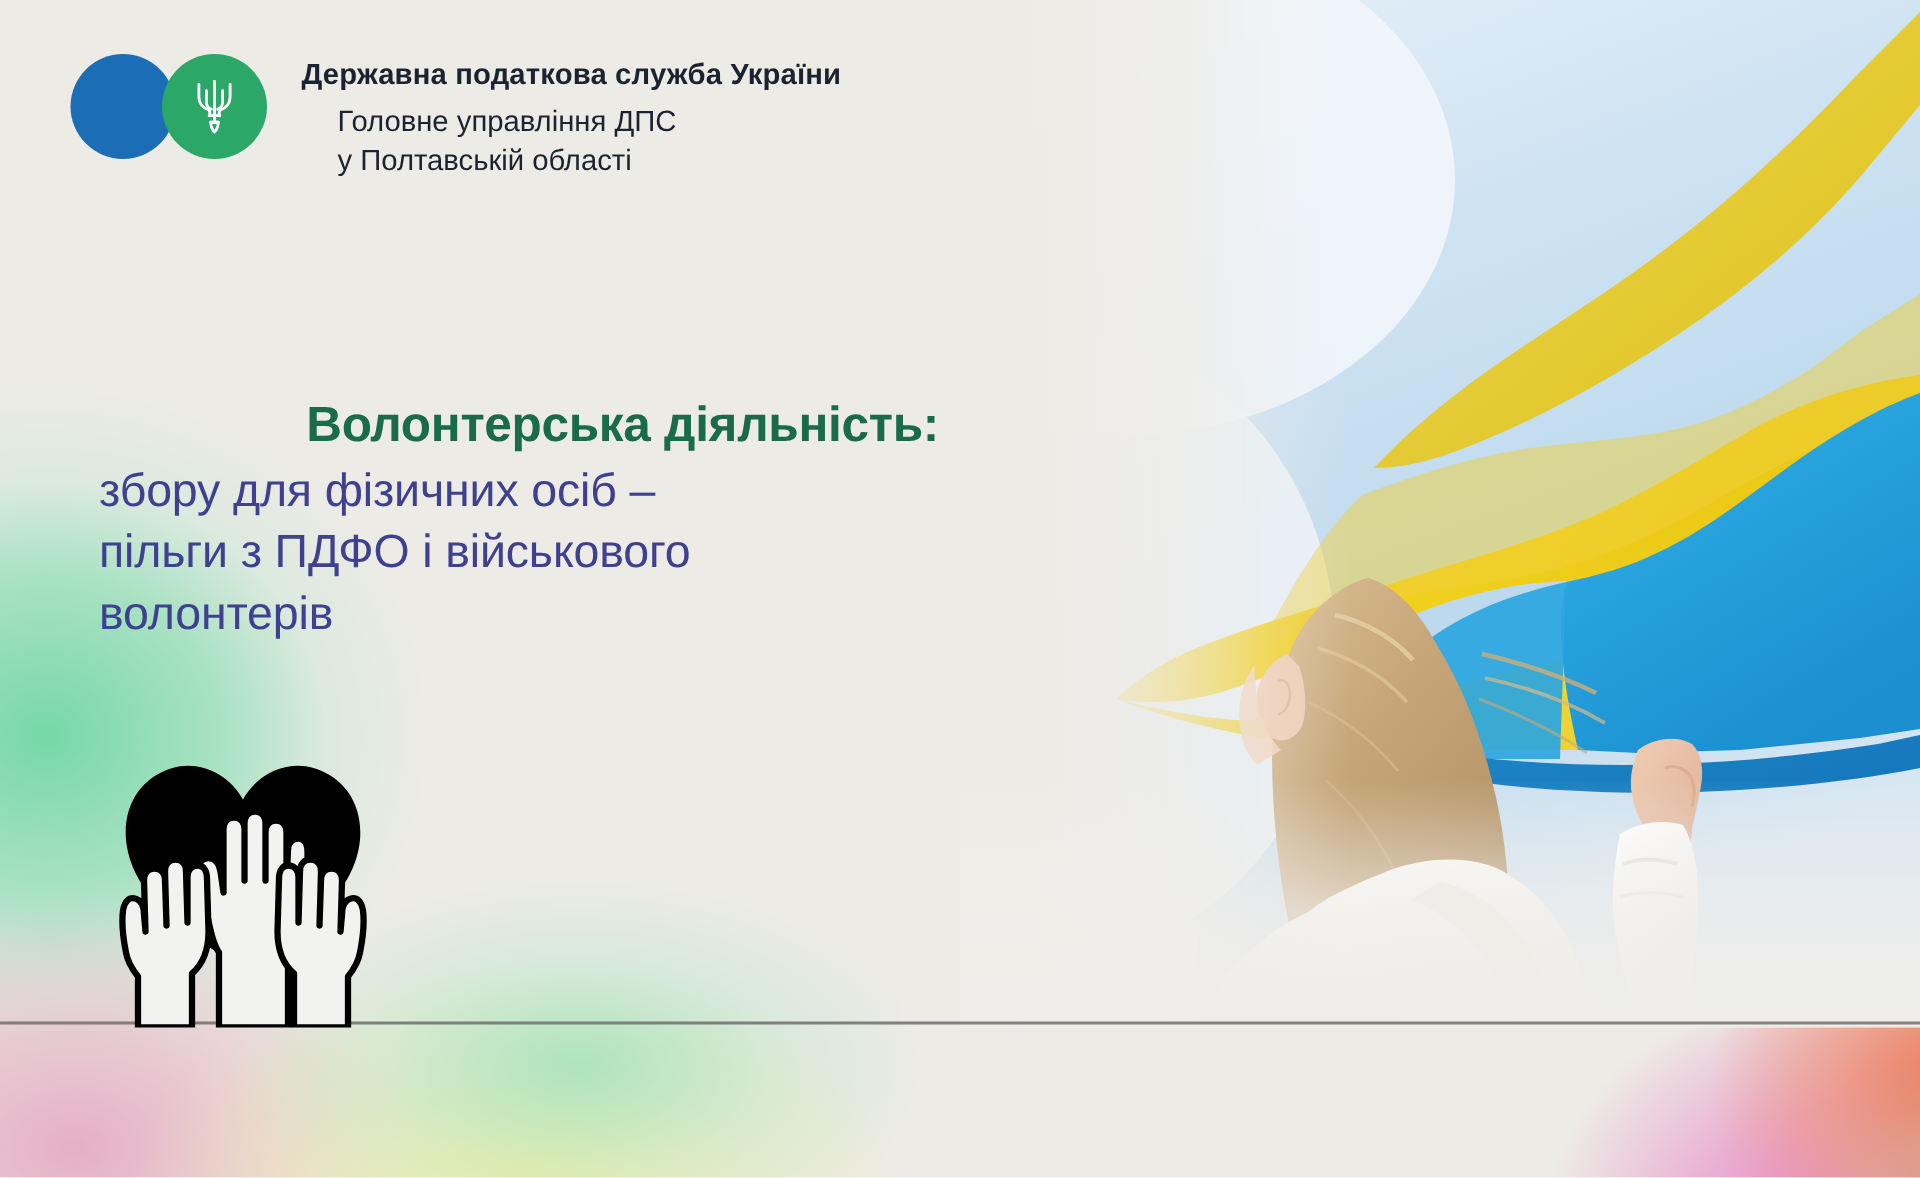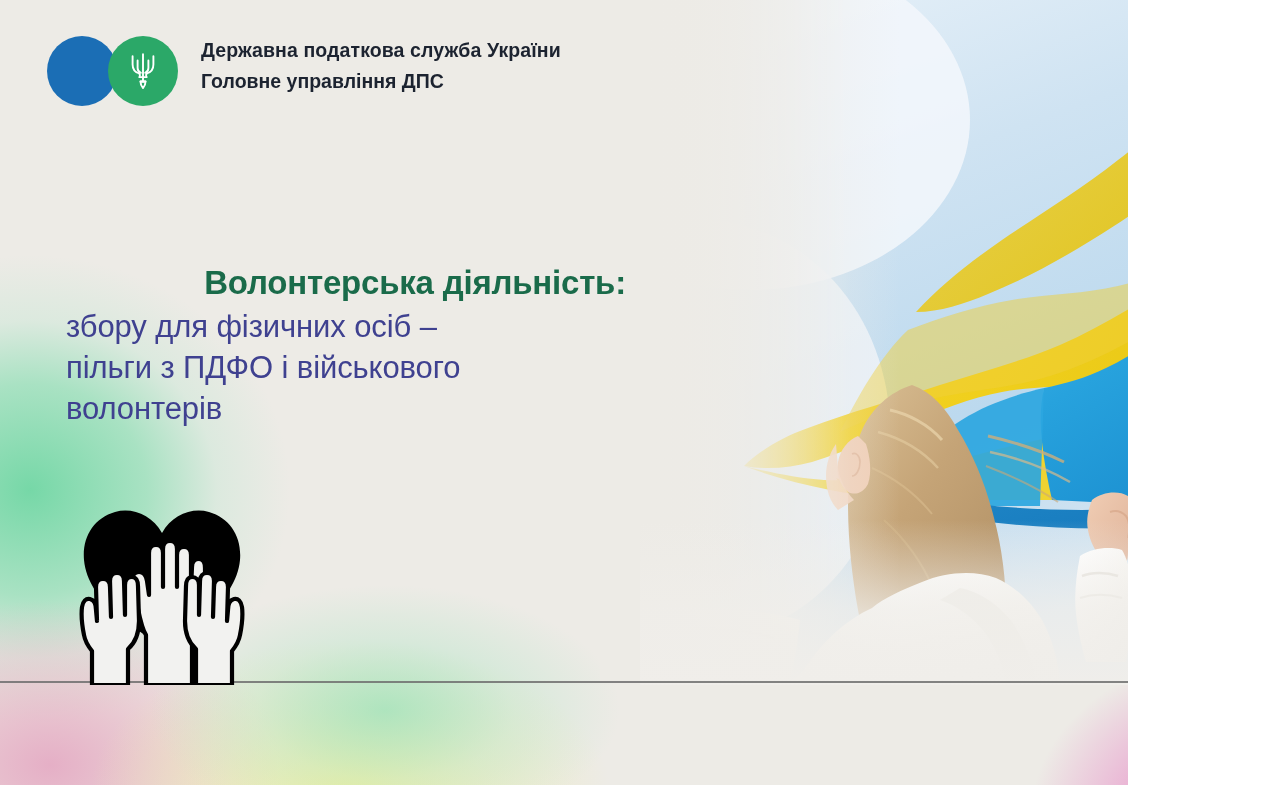--- a/index.html
+++ b/index.html
@@ -3,21 +3,21 @@
 <meta charset="utf-8">
 <title>Волонтерська діяльність</title>
 <style>
   html, body {
     margin: 0;
     padding: 0;
     background: #ffffff;
   }
   #stage {
     position: relative;
-    width: 1128px;
+    width: 1280px;
     height: 785px;
     overflow: hidden;
     background: #edebe6;
     font-family: "Liberation Sans", "DejaVu Sans", sans-serif;
   }
 
   
   .bg-layer {
     position: absolute;
     inset: 0;
@@ -166,23 +166,24 @@
   .logo-line-1 {
     font-size: 19.5px;
     font-weight: bold;
     letter-spacing: 0.1px;
     line-height: 1.25;
     white-space: nowrap;
   }
   .logo-line-2,
   .logo-line-3 {
     font-size: 19.5px;
-    font-weight: bold;
+    font-weight: normal;
     line-height: 1.3;
     white-space: nowrap;
+    margin-left: 24px;
   }
   .logo-line-2 { margin-top: 7px; }
 
   
   .headline {
     position: absolute;
     left: 66px;
     top: 262px;
     width: 560px;
   }
@@ -450,20 +451,21 @@
             <path d="M13.5 26.1 L20.5 26.1"></path>
             <path d="M14.5 30.5 C14.5 33.4 15.6 35.6 17 37.0 C18.4 35.6 19.5 33.4 19.5 30.5 Z"></path>
             <path d="M14.5 30.5 L19.5 30.5"></path>
           </g>
         </svg>
       </div>
     </div>
     <div class="logo-text">
       <div class="logo-line-1">Державна податкова служба України</div>
       <div class="logo-line-2">Головне управління ДПС</div>
+      <div class="logo-line-3">у Полтавській області</div>
     </div>
   </div>
 
   <div class="headline">
     <div class="headline-main">Волонтерська діяльність:</div>
     <div class="headline-sub">
       <div>збору для фізичних осіб –</div>
       <div>пільги з ПДФО і військового</div>
       <div>волонтерів</div>
     </div>

